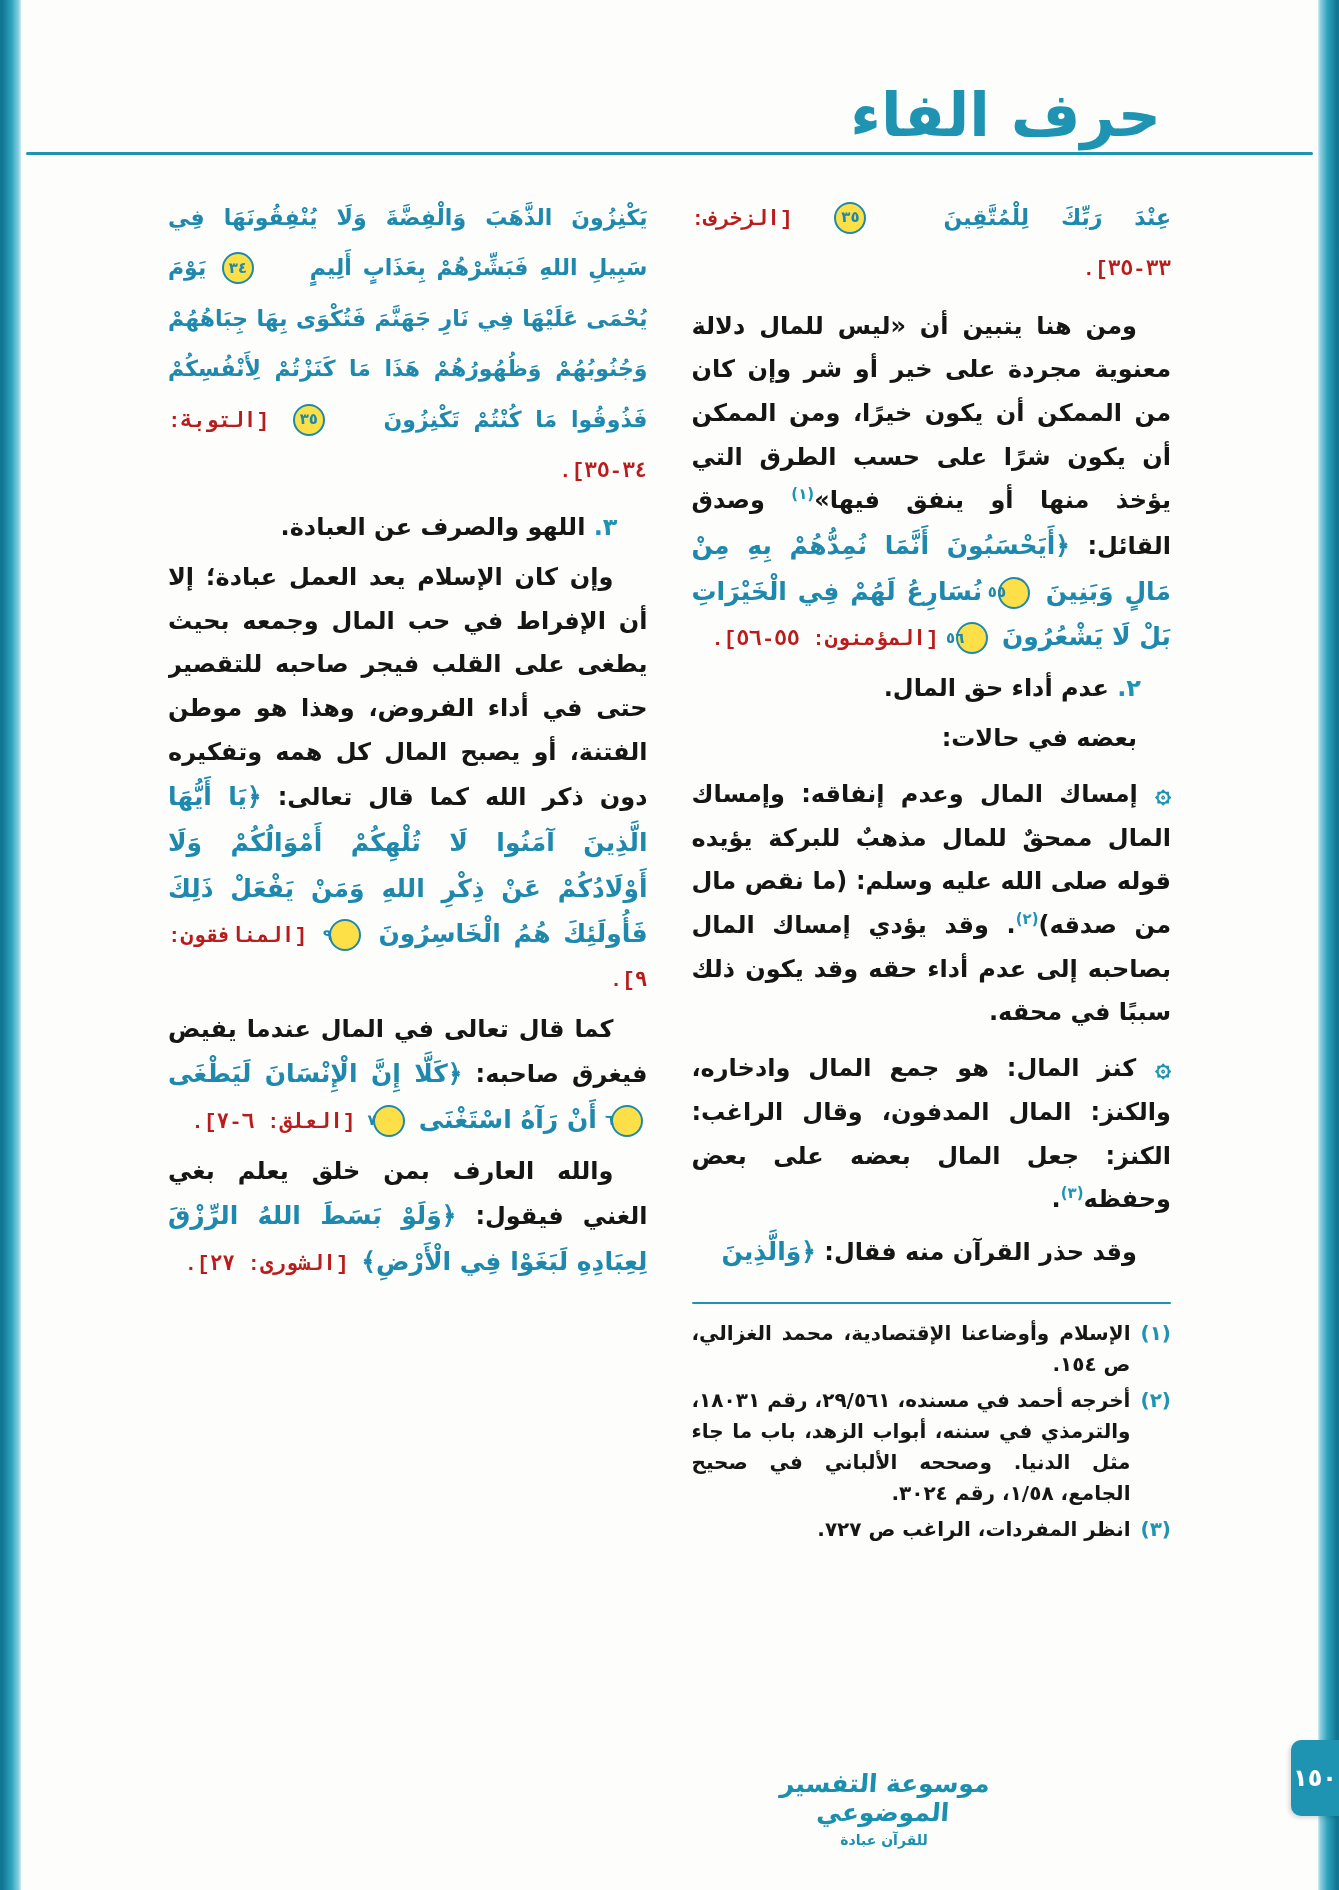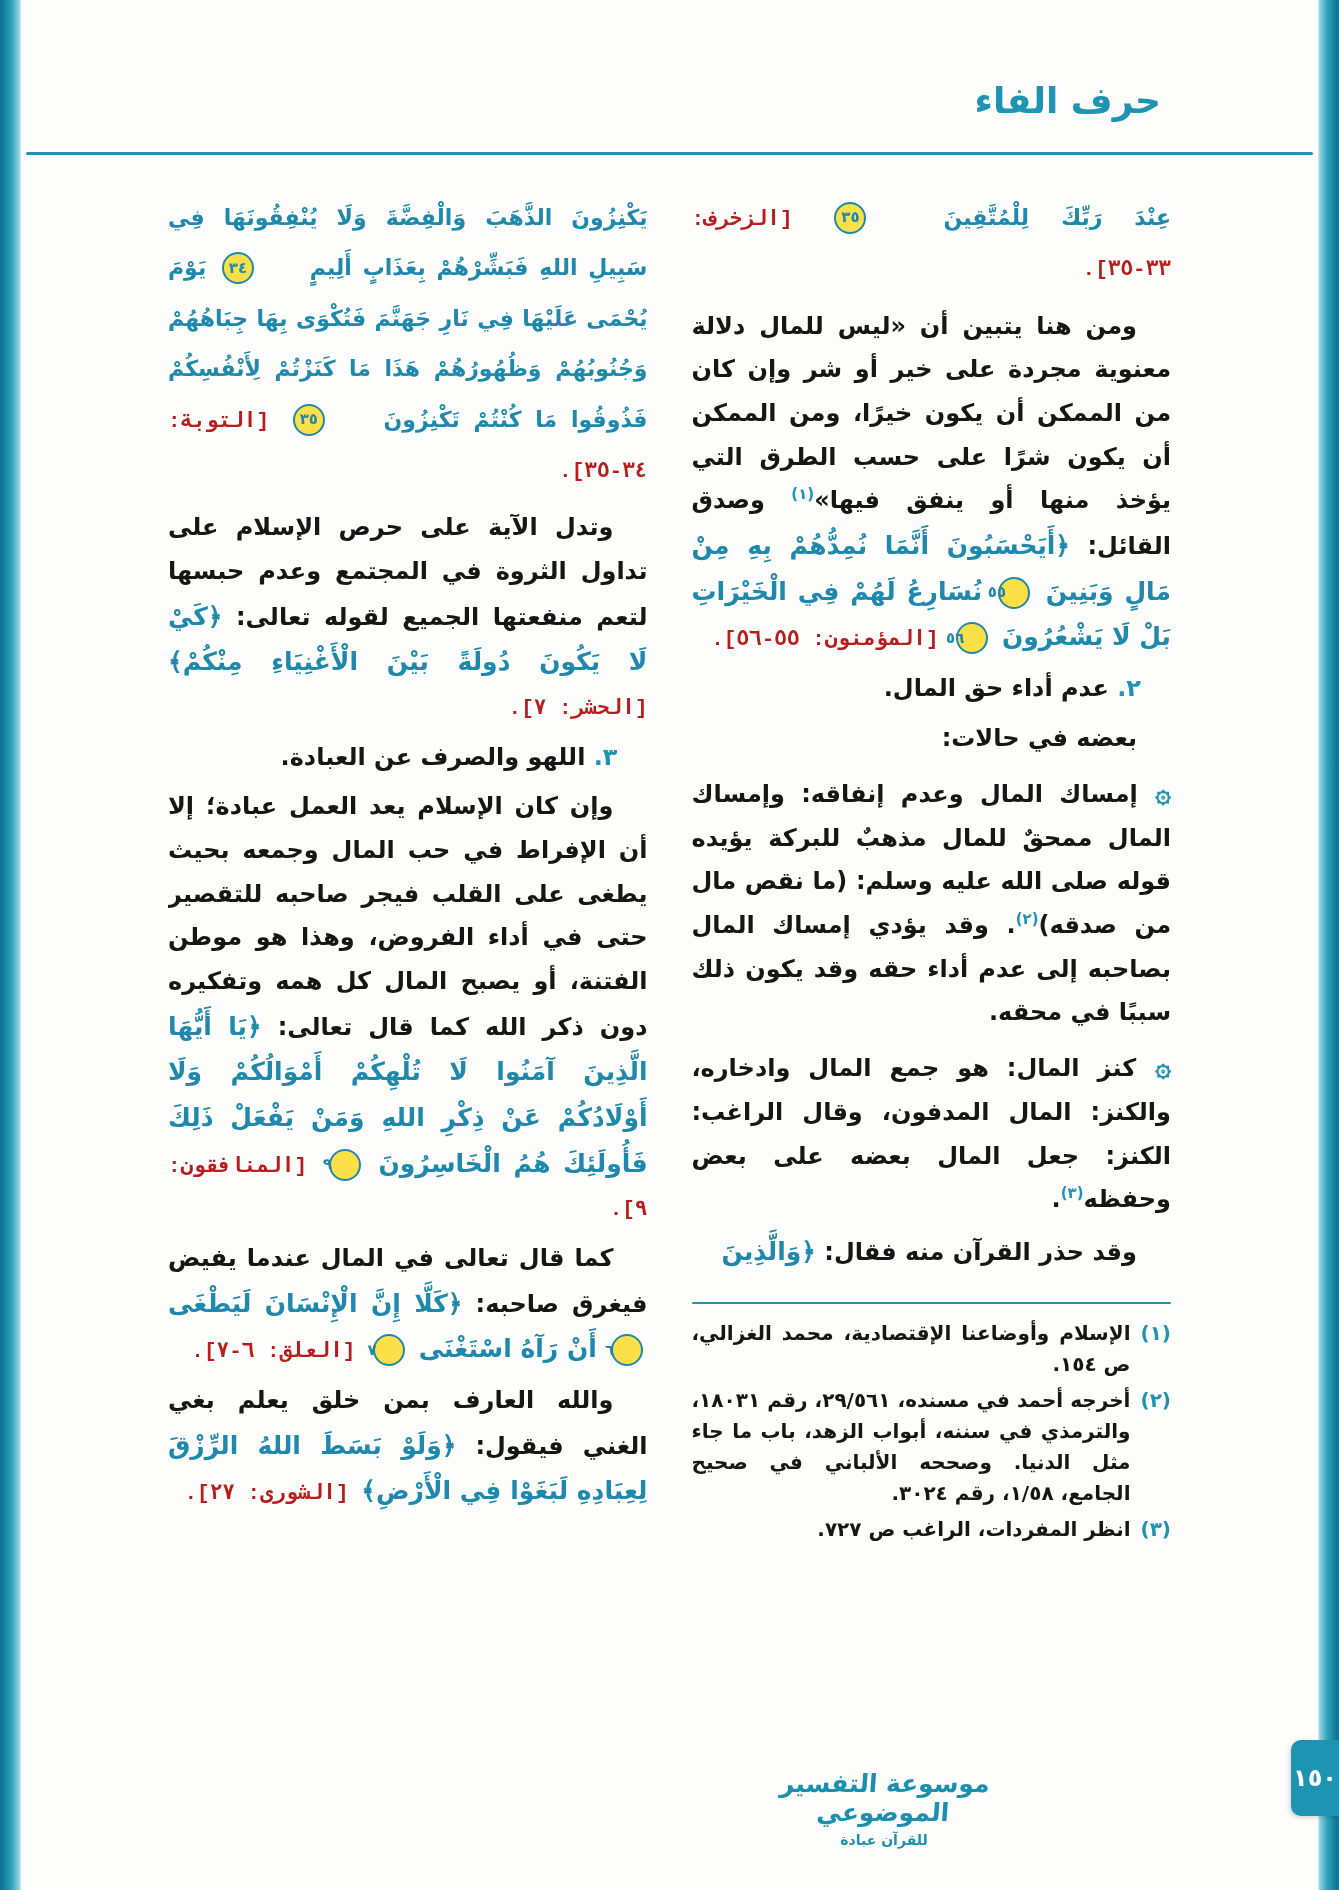--- a/index.html
+++ b/index.html
@@ -9,21 +9,21 @@
     background:#fdfdfb; direction:rtl; overflow:hidden;
     font-family:"DejaVu Sans", sans-serif; color:#161616;
   }
   
   .edge-border { position:absolute; top:0; bottom:0; width:21px; }
   .edge-left  { left:0;  background:linear-gradient(to right,#0f7694 10%, #2fa3bd 55%, #8fd0e0 90%, #d7eef4); }
   .edge-right { right:0; background:linear-gradient(to left, #0f7694 10%, #2fa3bd 55%, #8fd0e0 90%, #d7eef4); }
 
   .chapter-title {
     position:absolute; top:80px; right:178px;
-    color:#1e93b2; font-size:36px; font-weight:bold; letter-spacing:1px;
+    color:#1e93b2; font-size:60px; font-weight:bold; letter-spacing:1px;
   }
   .header-rule { position:absolute; top:152px; left:26px; right:26px; height:3px; background:#1e93b2; border-radius:2px; }
 
   .content {
     position:absolute; top:192px; right:168px; left:168px; bottom:120px;
     display:flex; gap:44px; overflow:hidden;
   }
   .column { flex:1; min-width:0; display:flex; flex-direction:column; }
 
   .blocks p {
@@ -107,21 +107,20 @@
             <div class="footnote">
               <span class="fn-num">(٣)</span>
               <span class="fn-text">انظر المفردات، الراغب ص ٧٢٧.</span>
             </div>
           </div>
       </div>
     </section>
     <section class="column">
       <div class="blocks">
           <p class="block verse"><span class="seg-quran">يَكْنِزُونَ الذَّهَبَ وَالْفِضَّةَ وَلَا يُنْفِقُونَهَا فِي سَبِيلِ اللهِ فَبَشِّرْهُمْ بِعَذَابٍ أَلِيمٍ </span><span class="seg-ayah">٣٤</span><span class="seg-quran"> يَوْمَ يُحْمَى عَلَيْهَا فِي نَارِ جَهَنَّمَ فَتُكْوَى بِهَا جِبَاهُهُمْ وَجُنُوبُهُمْ وَظُهُورُهُمْ هَذَا مَا كَنَزْتُمْ لِأَنْفُسِكُمْ فَذُوقُوا مَا كُنْتُمْ تَكْنِزُونَ </span><span class="seg-ayah">٣٥</span><span class="seg-ref"> [التوبة: ٣٤-٣٥].</span></p>
-          <p class="block para"><span class="seg-text">وتدل الآية على حرص الإسلام على تداول الثروة في المجتمع وعدم حبسها لتعم منفعتها الجميع لقوله تعالى: </span><span class="seg-quran">﴿كَيْ لَا يَكُونَ دُولَةً بَيْنَ الْأَغْنِيَاءِ مِنْكُمْ﴾</span><span class="seg-ref"> [الحشر: ٧].</span></p>
           <p class="block heading"><span class="seg-num">٣. </span><span class="seg-bold">اللهو والصرف عن العبادة.</span></p>
           <p class="block para"><span class="seg-text">وإن كان الإسلام يعد العمل عبادة؛ إلا أن الإفراط في حب المال وجمعه بحيث يطغى على القلب فيجر صاحبه للتقصير حتى في أداء الفروض، وهذا هو موطن الفتنة، أو يصبح المال كل همه وتفكيره دون ذكر الله كما قال تعالى: </span><span class="seg-quran">﴿يَا أَيُّهَا الَّذِينَ آمَنُوا لَا تُلْهِكُمْ أَمْوَالُكُمْ وَلَا أَوْلَادُكُمْ عَنْ ذِكْرِ اللهِ وَمَنْ يَفْعَلْ ذَلِكَ فَأُولَئِكَ هُمُ الْخَاسِرُونَ </span><span class="seg-ayah">٩</span><span class="seg-ref"> [المنافقون: ٩].</span></p>
           <p class="block para"><span class="seg-text">كما قال تعالى في المال عندما يفيض فيغرق صاحبه: </span><span class="seg-quran">﴿كَلَّا إِنَّ الْإِنْسَانَ لَيَطْغَى </span><span class="seg-ayah">٦</span><span class="seg-quran"> أَنْ رَآهُ اسْتَغْنَى </span><span class="seg-ayah">٧</span><span class="seg-ref"> [العلق: ٦-٧].</span></p>
           <p class="block para"><span class="seg-text">والله العارف بمن خلق يعلم بغي الغني </span><span class="seg-bold">فيقول: </span><span class="seg-quran">﴿وَلَوْ بَسَطَ اللهُ الرِّزْقَ لِعِبَادِهِ لَبَغَوْا فِي الْأَرْضِ﴾</span><span class="seg-ref"> [الشورى: ٢٧].</span></p>
         </div>
     </section>
   </main>
 
   <div class="logo">
     <div class="logo-line1">موسوعة التفسير الموضوعي</div>

